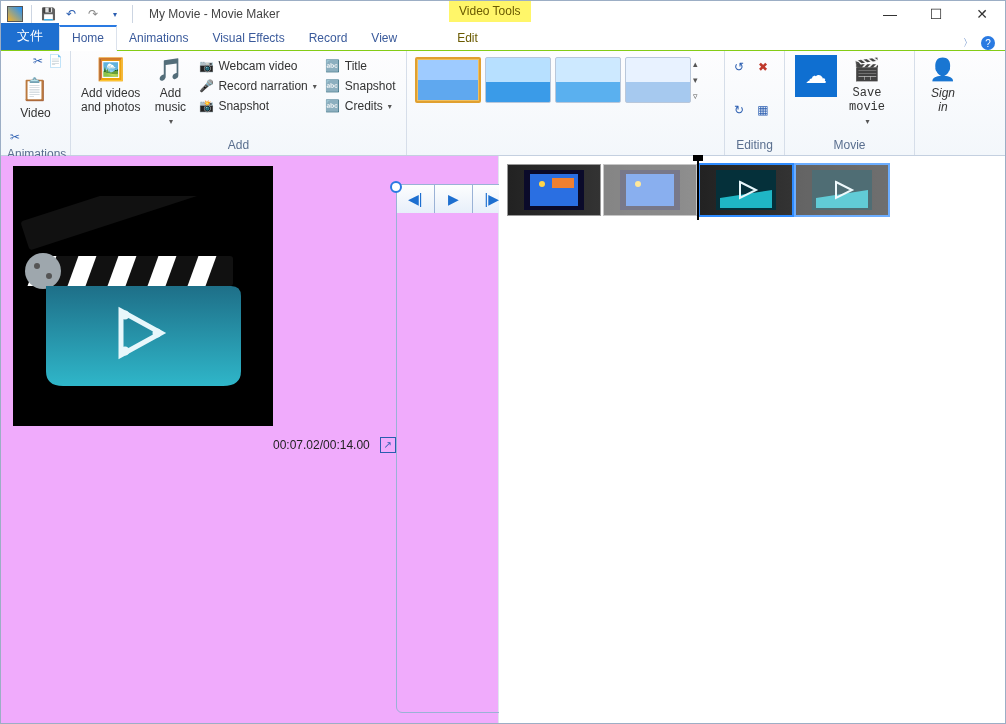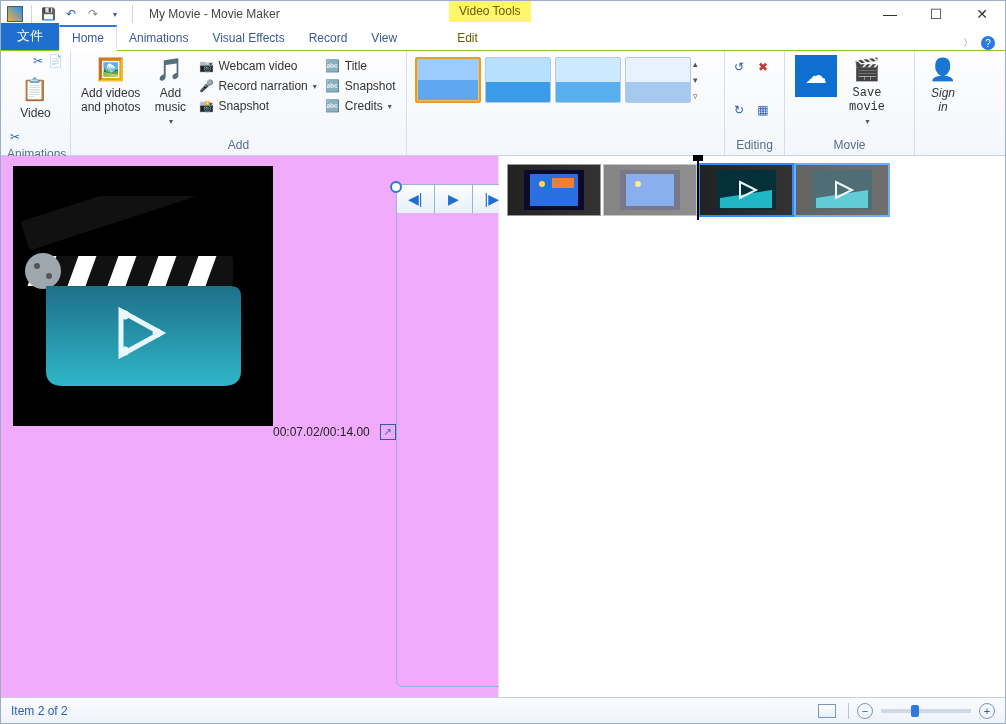--- a/index.html
+++ b/index.html
@@ -310,27 +310,14 @@
               <rect width="60" height="40" fill="#05303a"></rect>
               <path d="M4 28 L56 20 L56 38 L4 38 Z" fill="#1fb6c5"></path>
               <path d="M24 12 L40 20 L24 28 Z" fill="none" stroke="#e8f7fb" stroke-width="2"></path>
             </svg>
         </div>
       </div>
       <div class="playhead"></div>
     </div>
   </div>
 
-  <div class="status">
-    <span>Item 2 of 2</span>
-    <div class="spacer"></div>
-    <div class="view-btn"></div>
-    <div class="vr2"></div>
-    <div class="zoom">
-      <div class="z-btn">−</div>
-      <div class="z-track">
-          <div class="z-thumb"></div>
-        </div>
-      <div class="z-btn">+</div>
-    </div>
-  </div>
 
 </div>
 
 </body></html>

